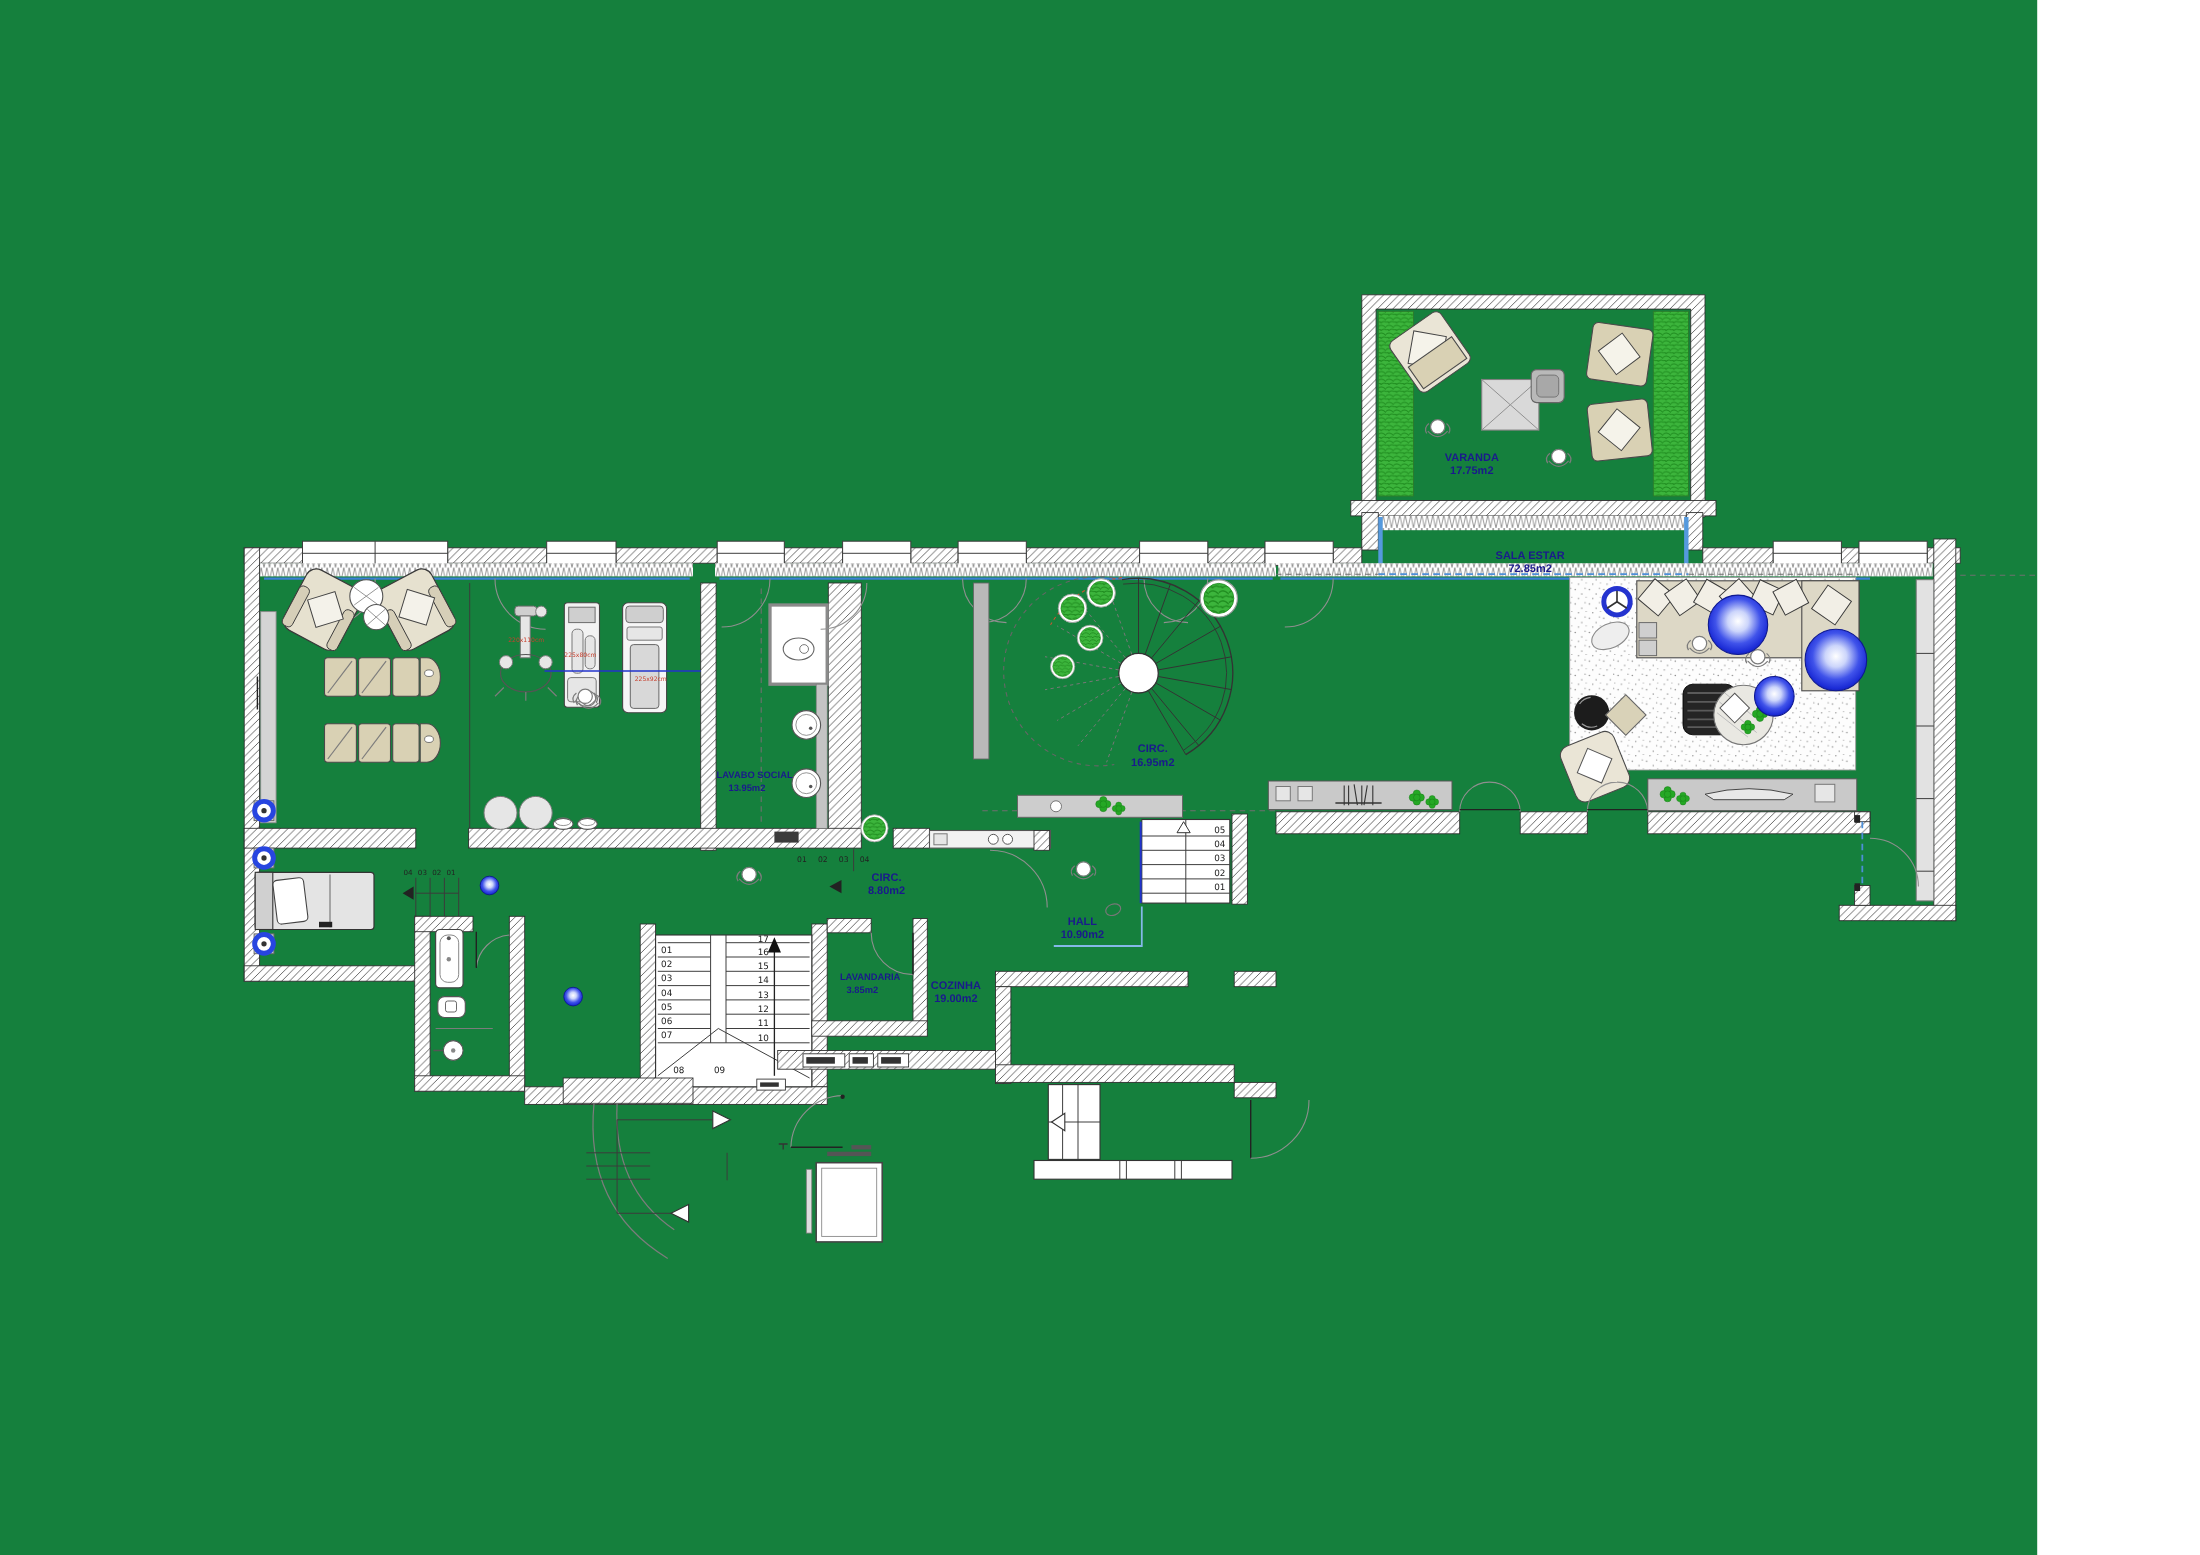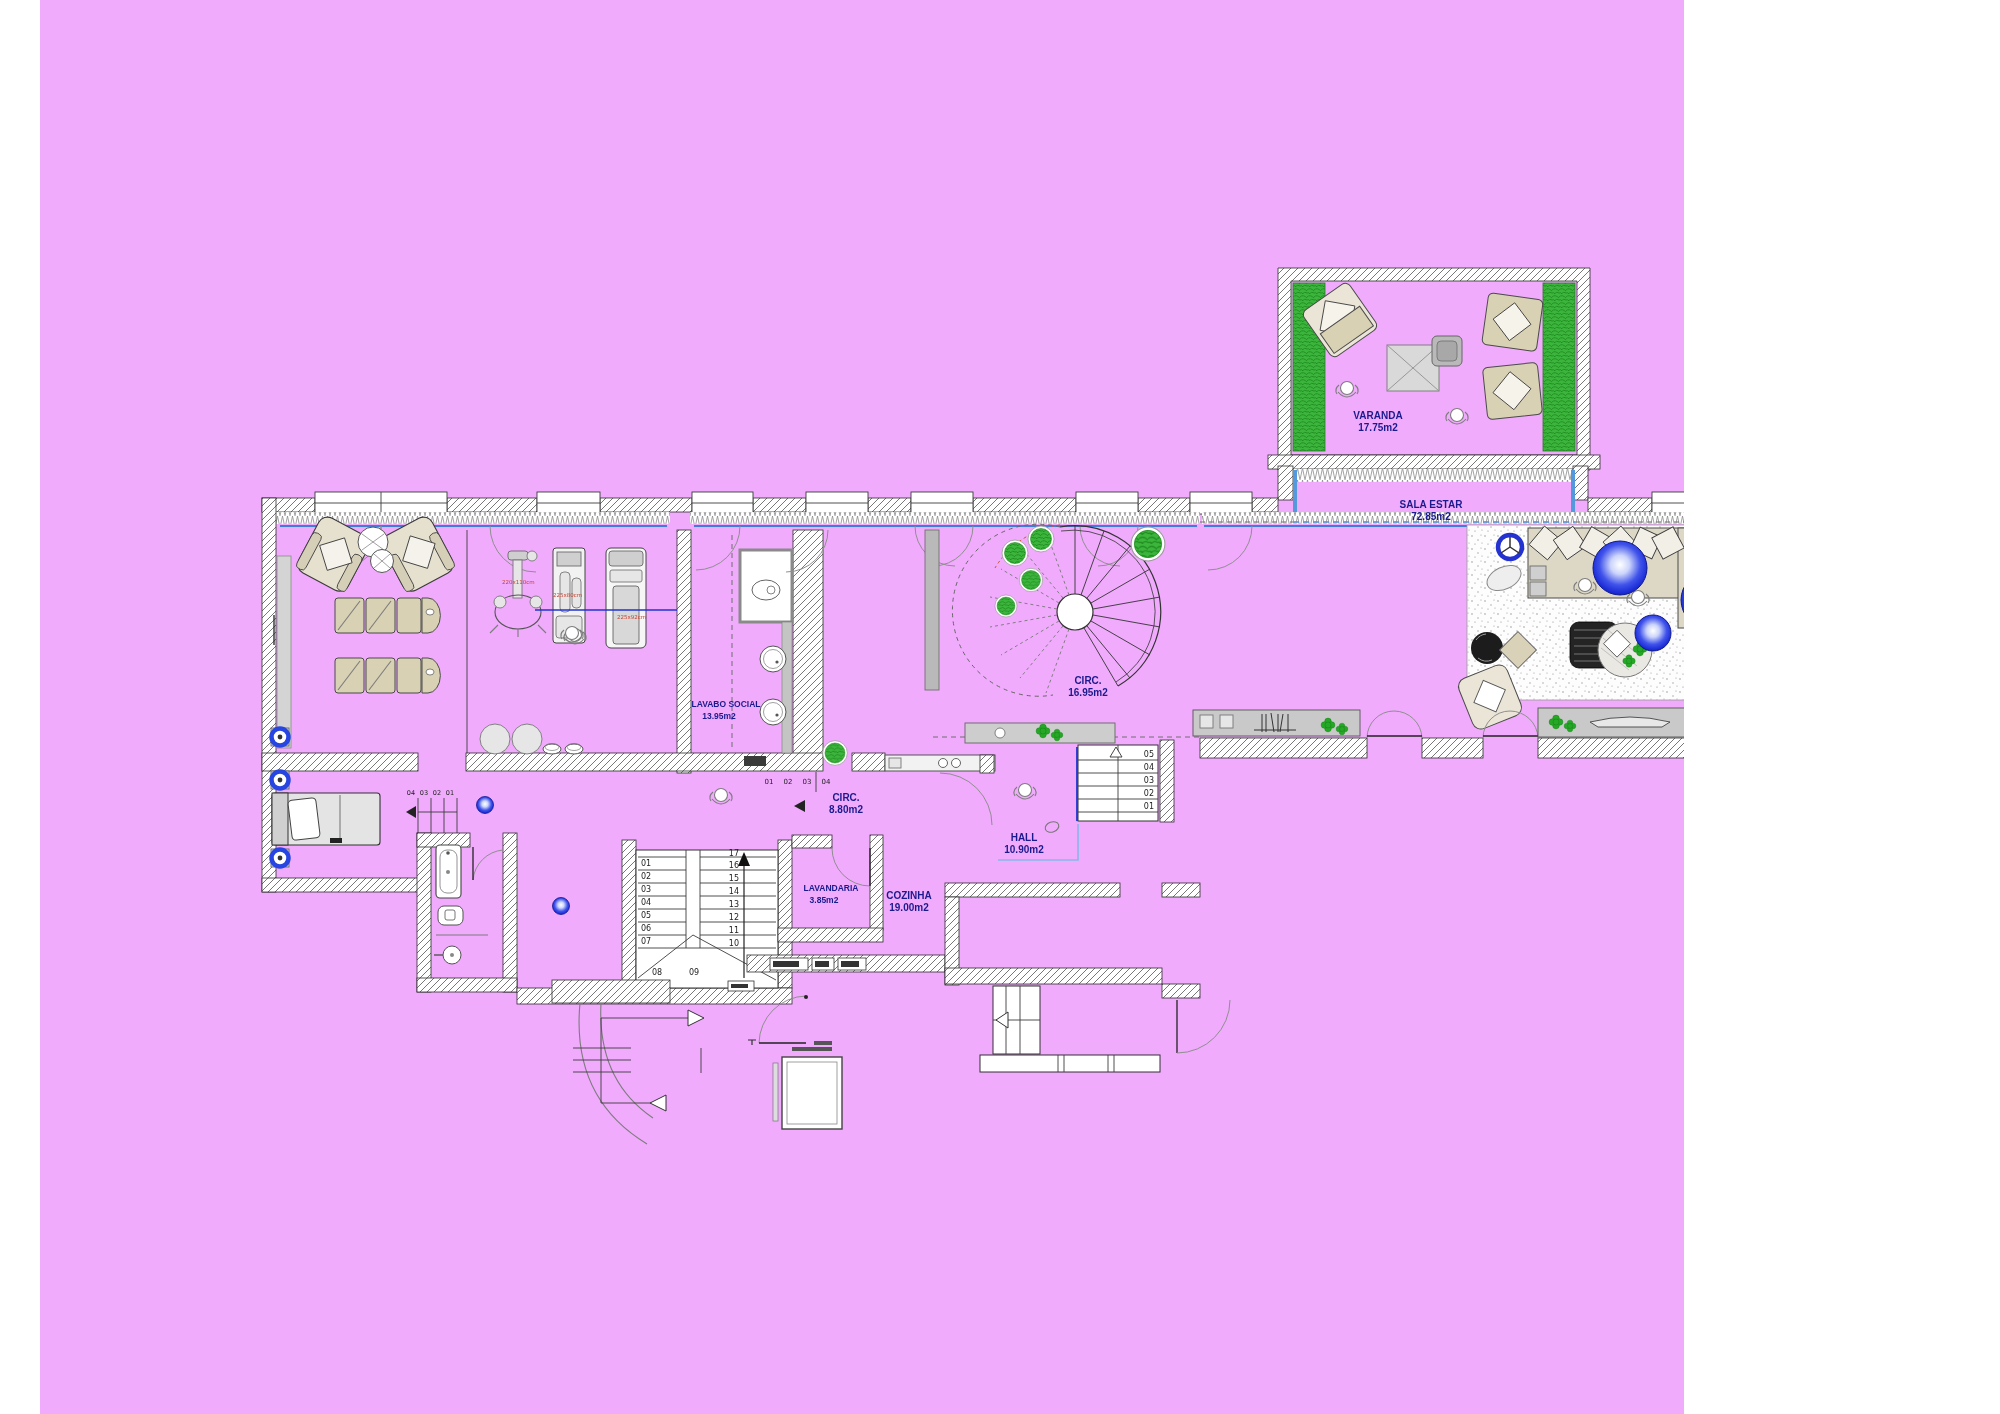--- a/index.html
+++ b/index.html
@@ -1,16 +1,16 @@
 <!DOCTYPE html>
 <html><head>
 <meta charset="utf-8">
 <style>
   html,body{margin:0;padding:0;background:#fff;}
-  .canvas{position:relative;width:1644px;height:1414px;background:#f0abfc;overflow:hidden;margin-left:40px;}
+  .canvas{position:relative;width:1852px;height:1414px;background:#15803d;overflow:hidden;}
   svg{display:block;}
   .wall{fill:url(#hatch);stroke:#2e2e2e;stroke-width:.8}
   .win{fill:#fff;stroke:#3c3c3c;stroke-width:.9}
   .ln{stroke:#3c3c3c;stroke-width:.9;fill:none}
   .thk{stroke:#222;stroke-width:1.3;fill:none}
   .arc{stroke:#8f8f8f;stroke-width:1;fill:none}
   .dash{stroke:#6f6f6f;stroke-width:1;fill:none;stroke-dasharray:5 4}
   .bdash{stroke:#4d8fd8;stroke-width:1.6;fill:none;stroke-dasharray:6 4}
   .blue{stroke:#3d7fd6;stroke-width:2.2;fill:none}
   .lblue{stroke:#85b8e8;stroke-width:1.6;fill:none}

